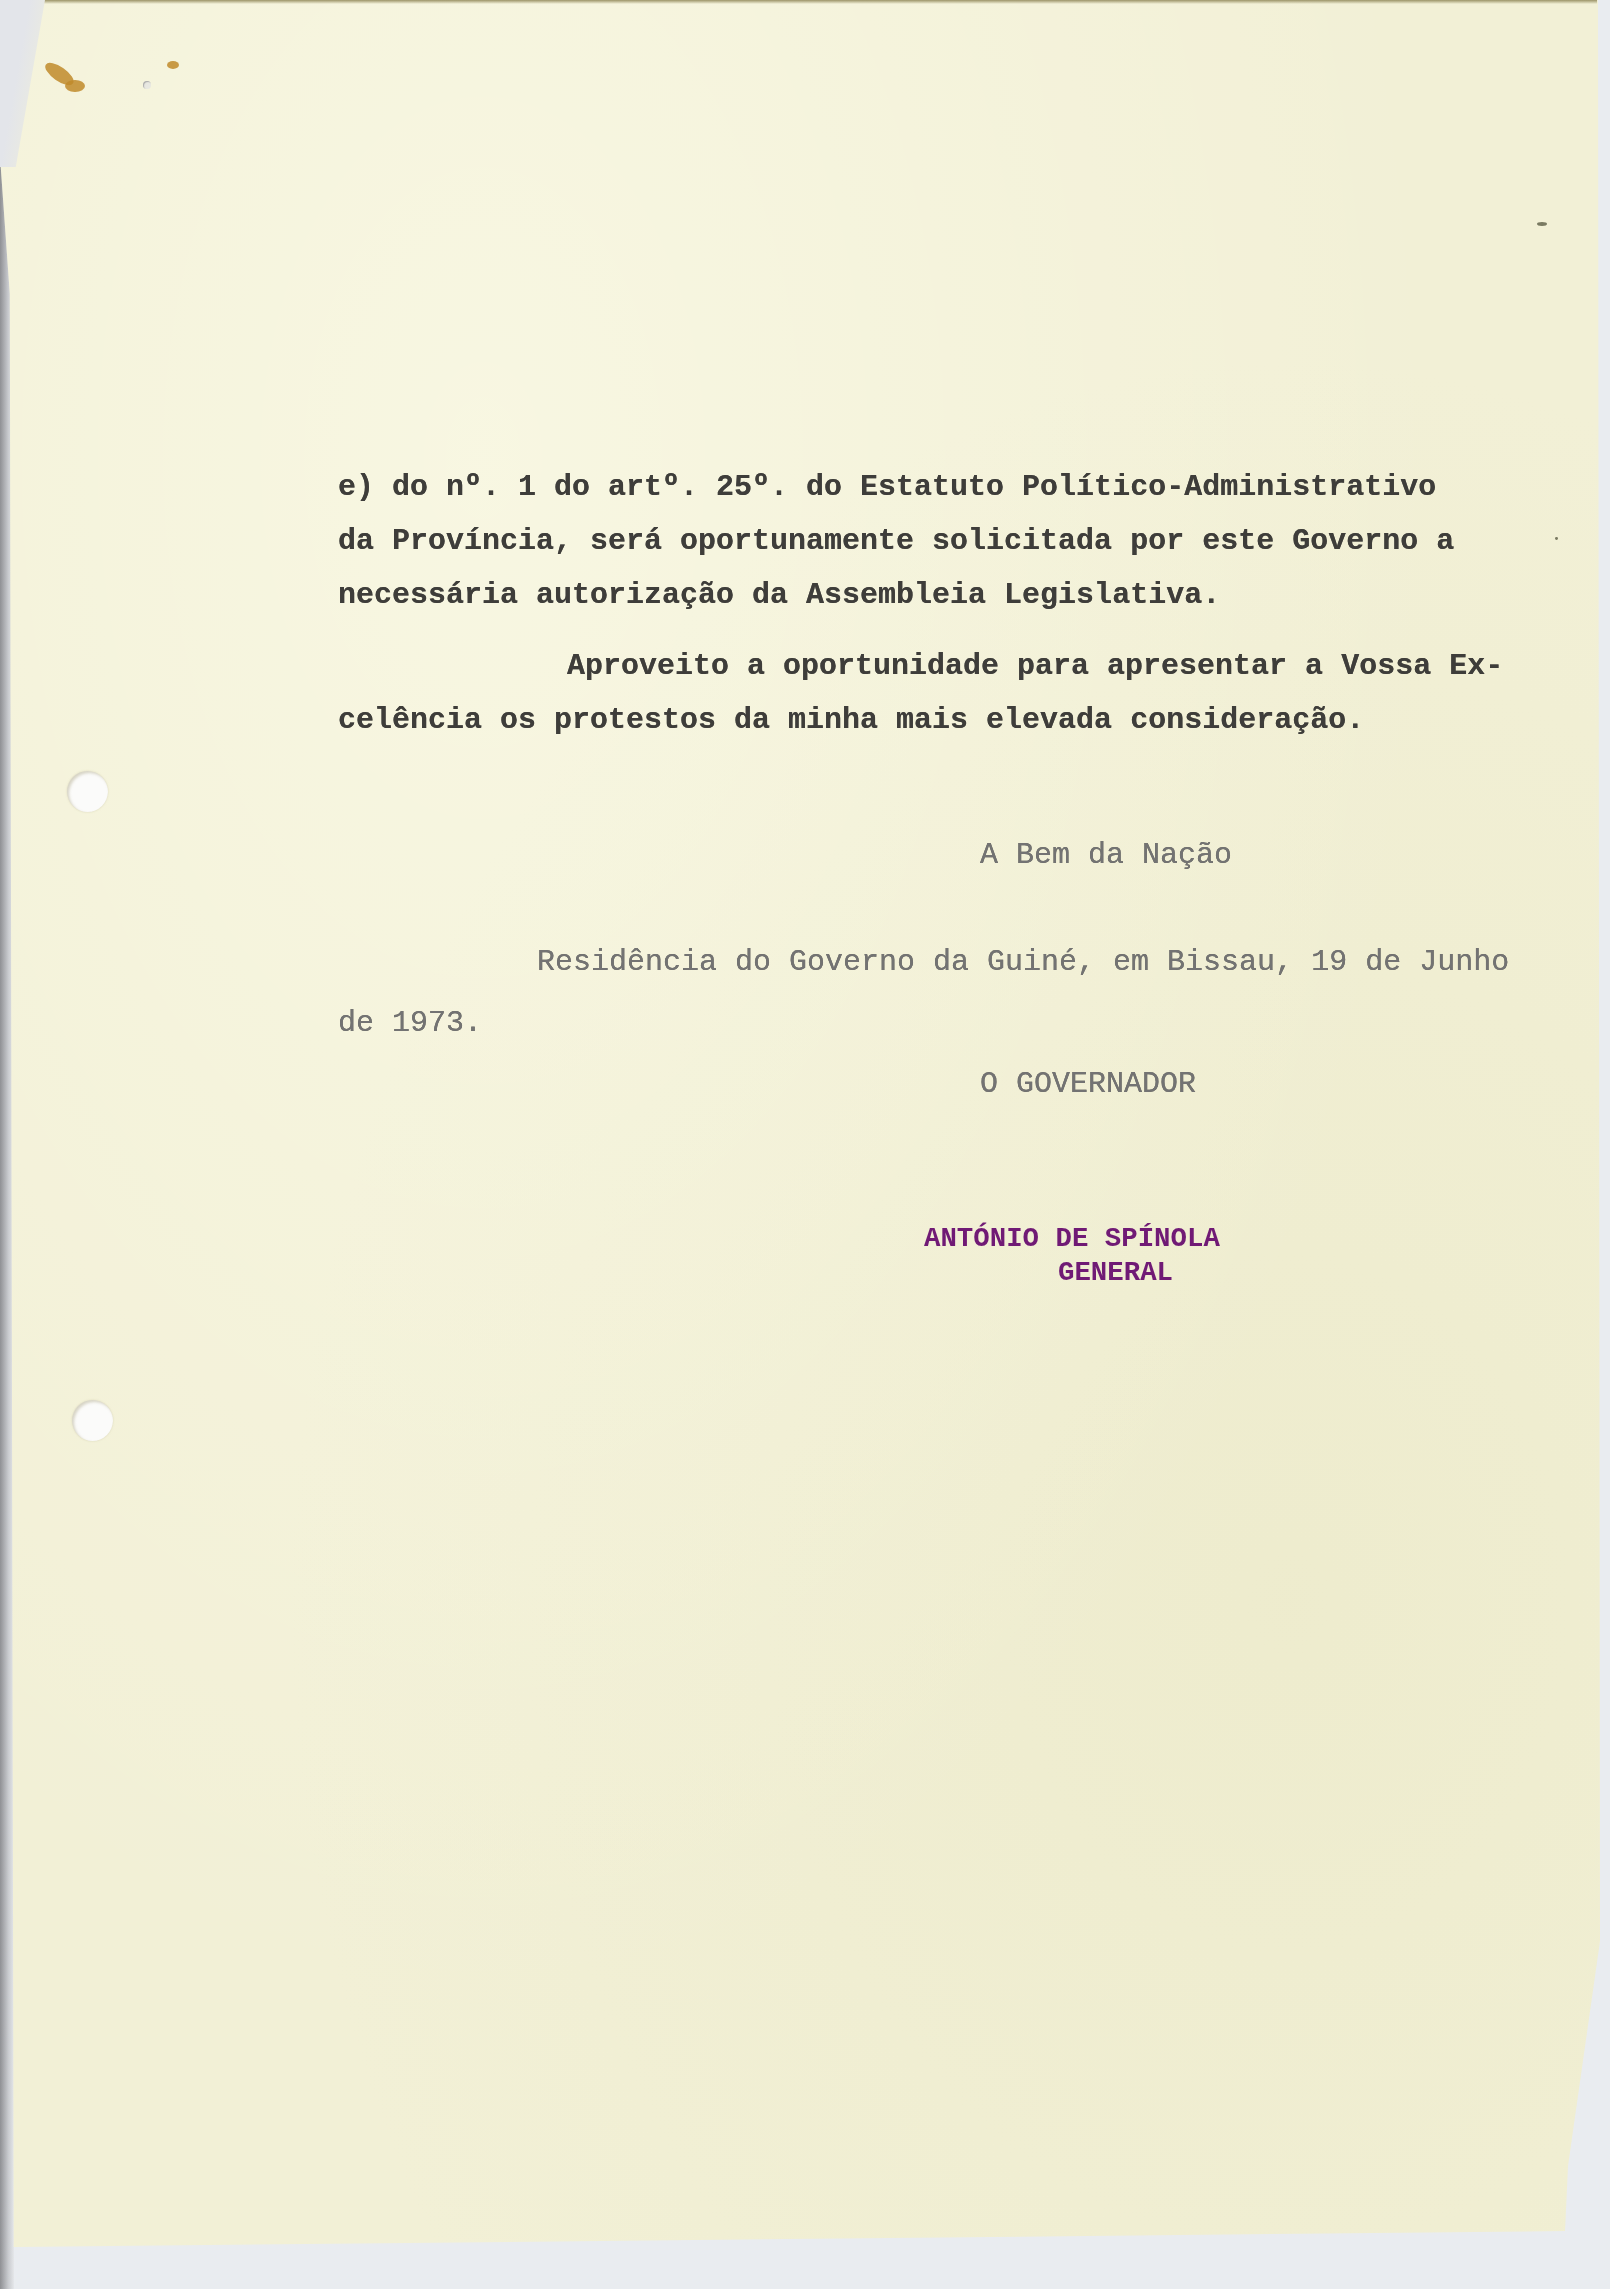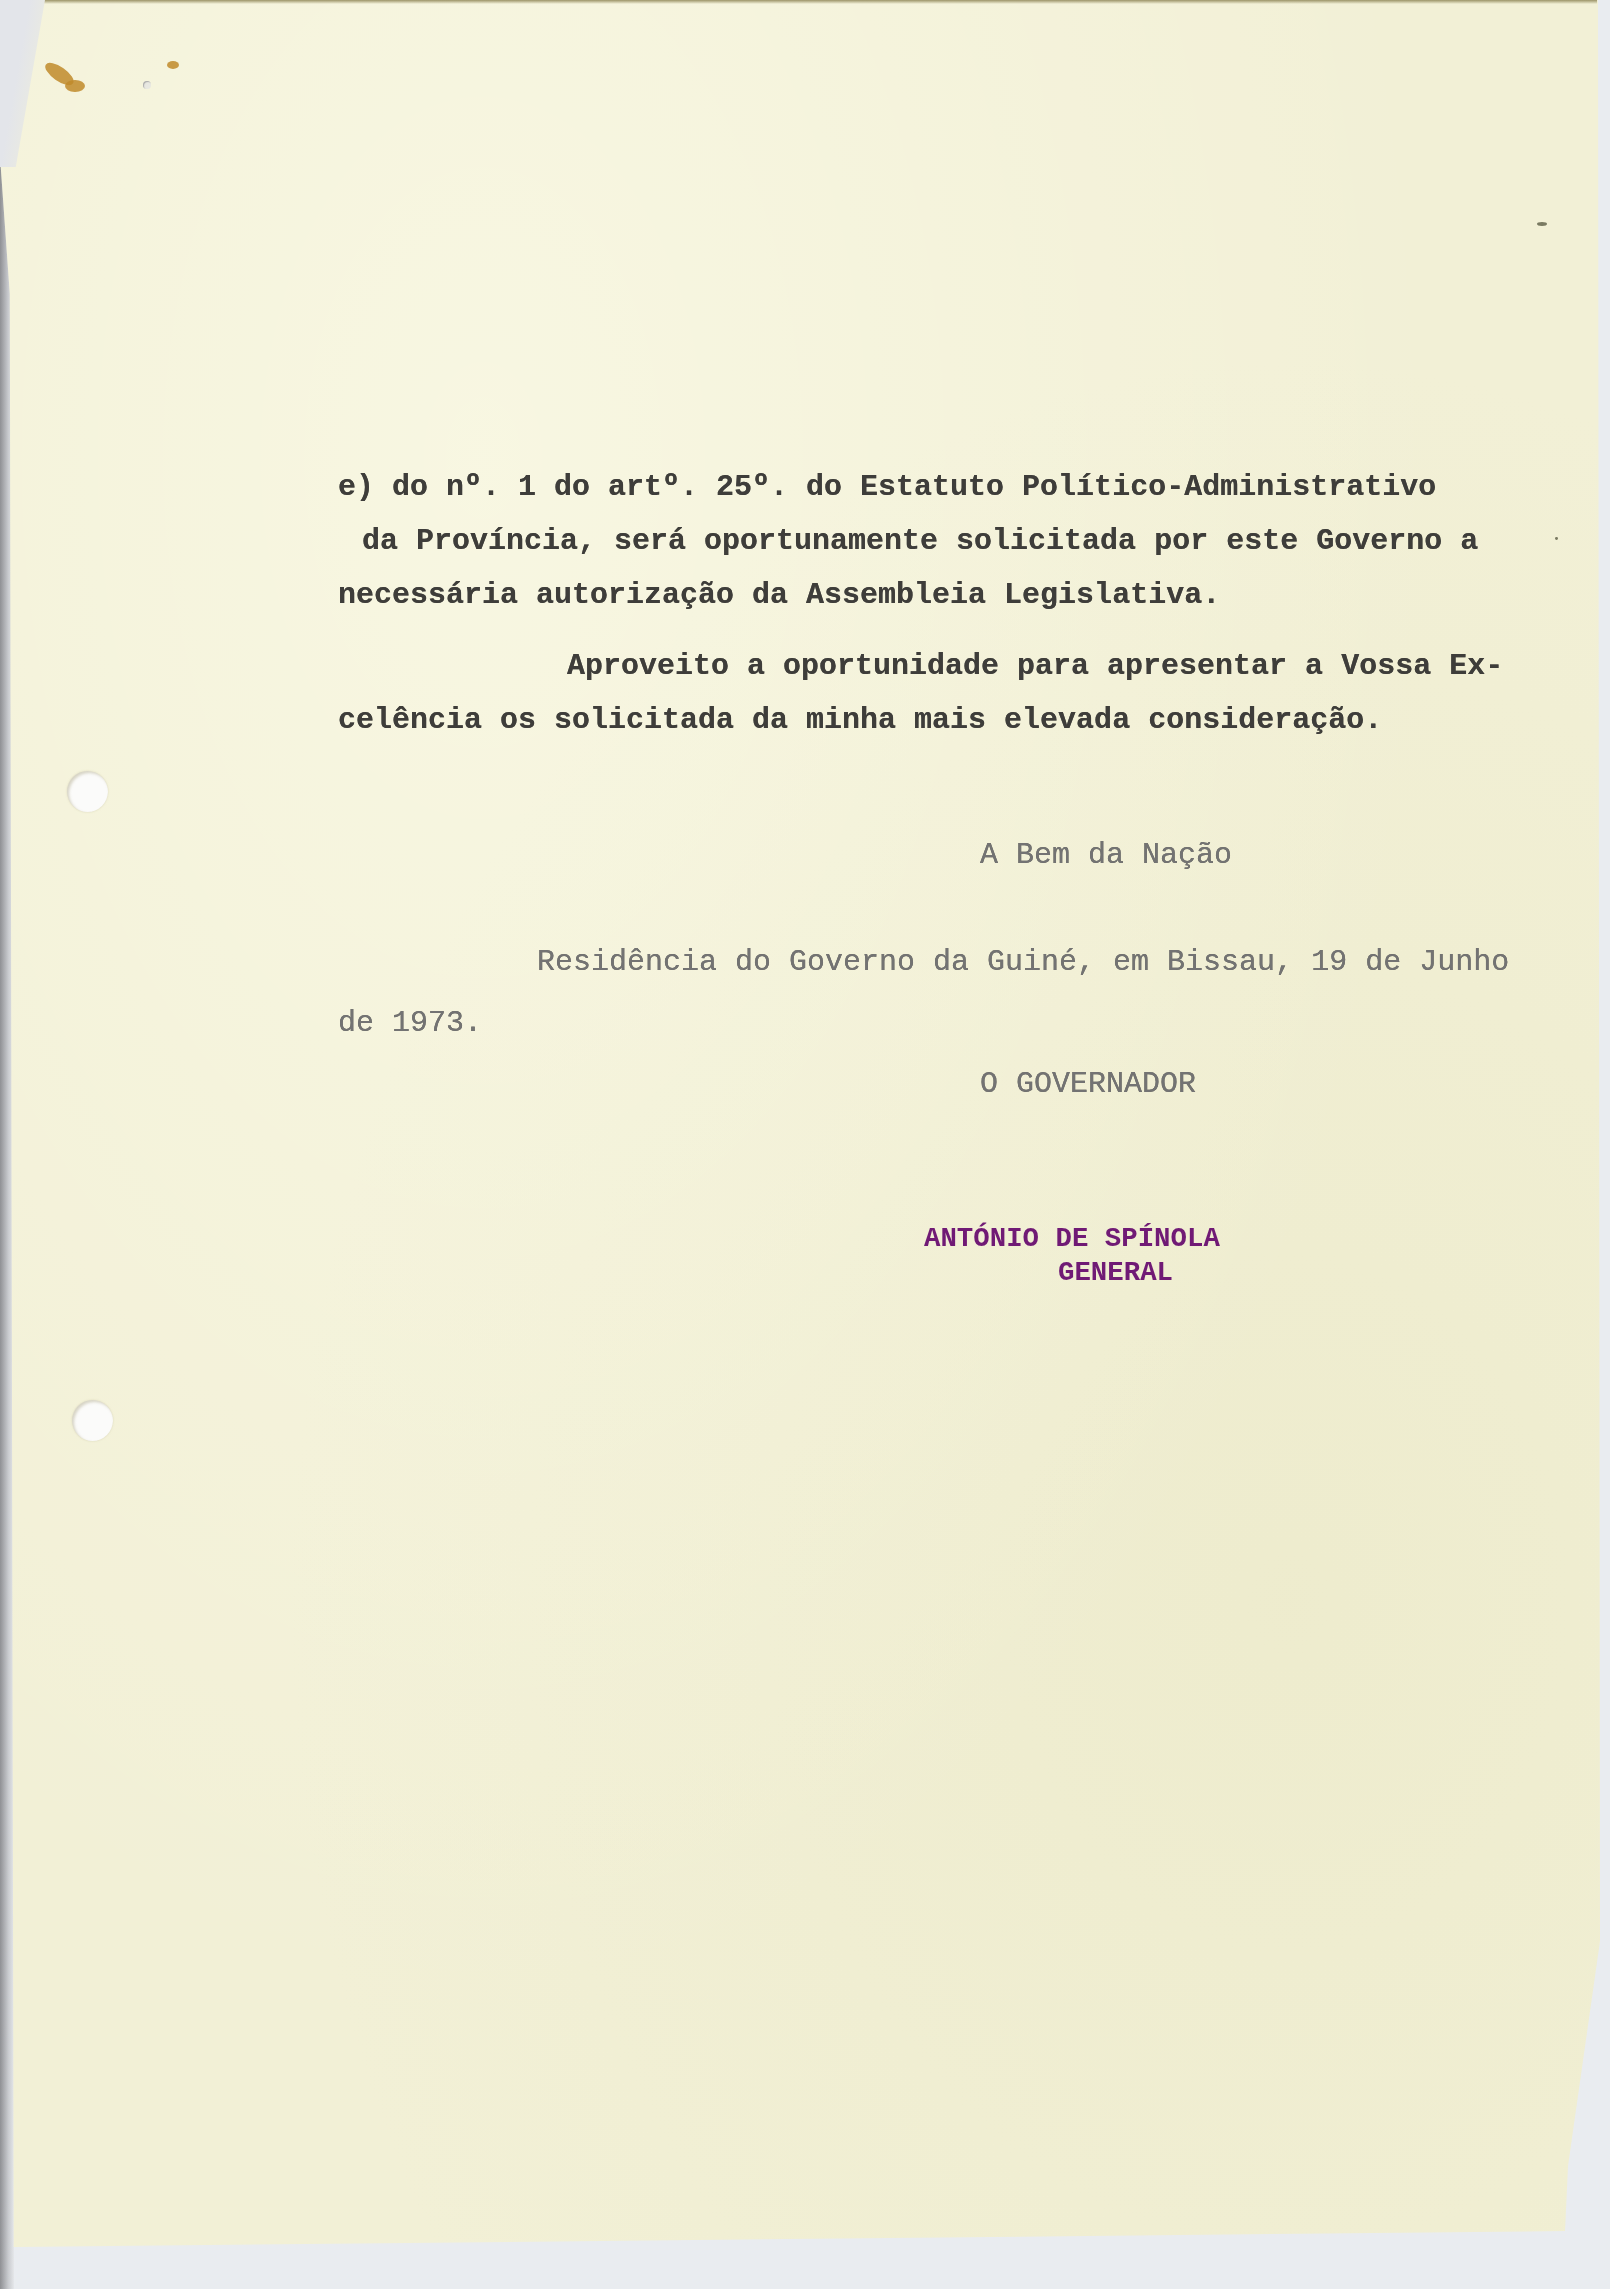--- a/index.html
+++ b/index.html
@@ -109,25 +109,25 @@
 <div class="stain" style="left:65px; top:80px; width:19.6px; height:11.8px;"></div>
 <div class="stain" style="left:167px; top:61px; width:11.8px; height:7.8px;"></div>
 <div class="speck" style="left:143px; top:81px; width:7.8px; height:7.8px; background:#e8e8e2; box-shadow: inset 1px 1px 1px #aaa;"></div>
 <div class="speck" style="left:1537px; top:222px; width:9.8px; height:3.9px;"></div>
 <div class="speck" style="left:1555px; top:537px; width:2.9px; height:2.9px;"></div>
 
 <div class="punch-hole" style="left:67px; top:771px;"></div>
 <div class="punch-hole" style="left:72px; top:1400px;"></div>
 
 <div class="typed" style="left:338px; top:472px;">e) do nº. 1 do artº. 25º. do Estatuto Político-Administrativo</div>
-<div class="typed" style="left:338px; top:526px;margin-left:24px;">da Província, será oportunamente solicitada por este Governo a</div>
+<div class="typed" style="left:338px; top:526px;">da Província, será oportunamente solicitada por este Governo a</div>
 <div class="typed" style="left:338px; top:580px;">necessária autorização da Assembleia Legislativa.</div>
 
 <div class="typed" style="left:534px; top:651px;margin-left:33px;">Aproveito a oportunidade para apresentar a Vossa Ex-</div>
-<div class="typed" style="left:338px; top:705px;">celência os solicitada da minha mais elevada consideração.</div>
+<div class="typed" style="left:338px; top:705px;">celência os protestos da minha mais elevada consideração.</div>
 
 <div class="typed light" style="left:980px; top:840px;">A Bem da Nação</div>
 
 <div class="typed light" style="left:537px; top:947px;">Residência do Governo da Guiné, em Bissau, 19 de Junho</div>
 <div class="typed light" style="left:338px; top:1008px;">de 1973.</div>
 
 <div class="typed light" style="left:980px; top:1069px;">O GOVERNADOR</div>
 
 <div class="sig" style="left:924px; top:1225px;">ANTÓNIO DE SPÍNOLA</div>
 <div class="sig" style="left:1058px; top:1259px;">GENERAL</div>

